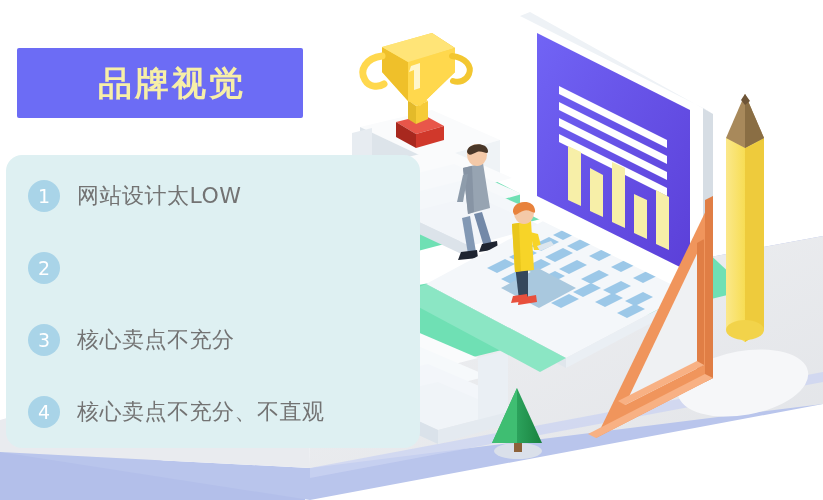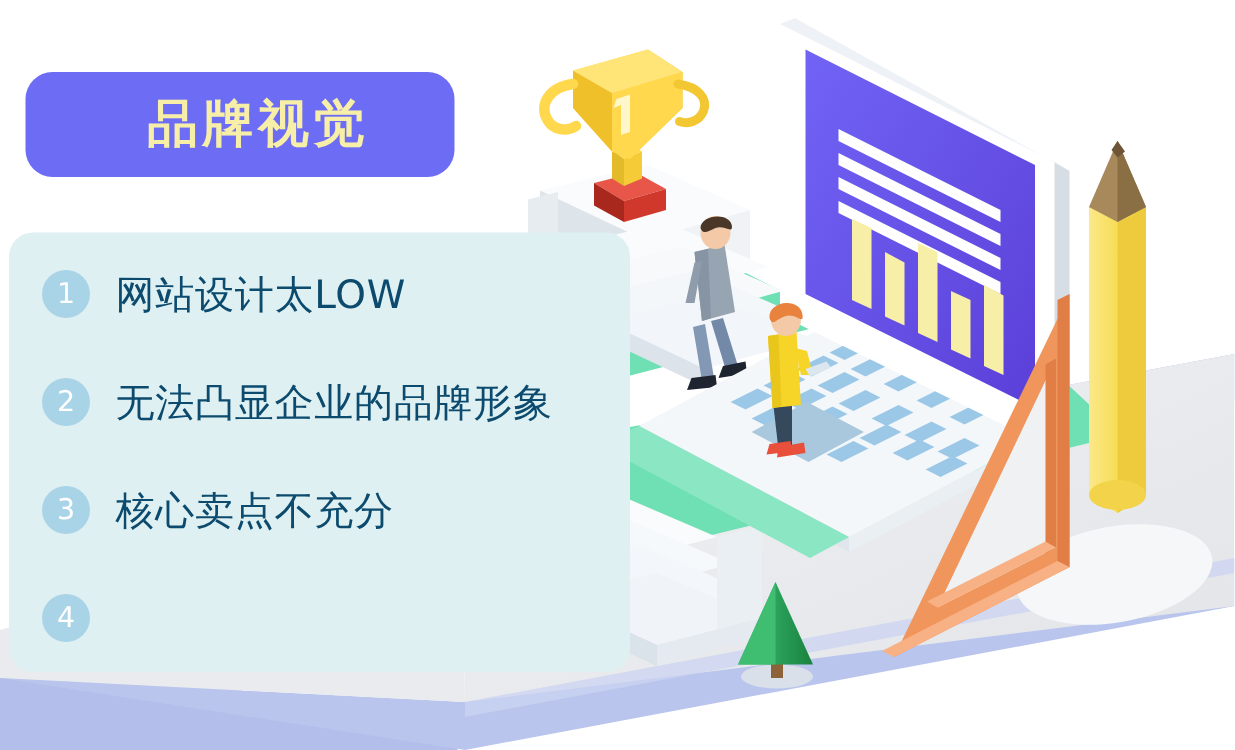--- a/index.html
+++ b/index.html
@@ -12,21 +12,21 @@
   #stage{position:absolute;left:0;top:0;width:823px;height:500px;overflow:hidden;background:#ffffff;}
 
   
   #illustration{position:absolute;left:0;top:0;width:823px;height:500px;}
 
   
   #content{position:absolute;left:0;top:0;width:823px;height:500px;}
 
   .brand-badge{
     position:absolute;left:17px;top:48px;width:286px;height:70px;
-    border-radius:18px;
+    border-radius:2px;
     display:flex;align-items:center;justify-content:center;
     box-sizing:border-box;
     padding-left:24px;
   }
   .brand-badge .brand-text{
     font-size:34px;font-weight:bold;letter-spacing:3px;
     line-height:1;
     font-family:"DejaVu Sans","Liberation Sans",sans-serif;
   }
 
@@ -47,21 +47,21 @@
 
   .issue-num{
     width:32px;height:32px;border-radius:50%;
     display:flex;align-items:center;justify-content:center;
     color:#ffffff;font-size:19px;font-weight:normal;
     flex:0 0 auto;
     font-family:"DejaVu Sans","Liberation Sans",sans-serif;
   }
   .issue-text{
     margin-left:17px;
-    font-size:26px;color:#0c4a6e;
+    font-size:22px;color:#737373;
     letter-spacing:0.5px;white-space:nowrap;
     font-family:"DejaVu Sans","Liberation Sans",sans-serif;
   }
 </style>
 </head>
 <body>
 
 <div id="stage">
 
   <svg id="illustration" viewBox="0 0 823 500" width="823" height="500">
@@ -337,29 +337,29 @@
 
     <div class="issues-panel" style="background:#DEF0F2;">
 
       <div class="issue-row r0">
         <span class="issue-num" style="background:#A9D4E8;">1</span>
         <span class="issue-text">网站设计太LOW</span>
       </div>
 
       <div class="issue-row r1">
         <span class="issue-num" style="background:#A9D4E8;">2</span>
-        <span class="issue-text">无法凸显企业的品牌形象</span>
       </div>
 
       <div class="issue-row r2">
         <span class="issue-num" style="background:#A9D4E8;">3</span>
         <span class="issue-text">核心卖点不充分</span>
       </div>
 
       <div class="issue-row r3">
         <span class="issue-num" style="background:#A9D4E8;">4</span>
+        <span class="issue-text">核心卖点不充分、不直观</span>
       </div>
 
     </div>
 
   </div>
 
 </div>
 
 </body></html>

